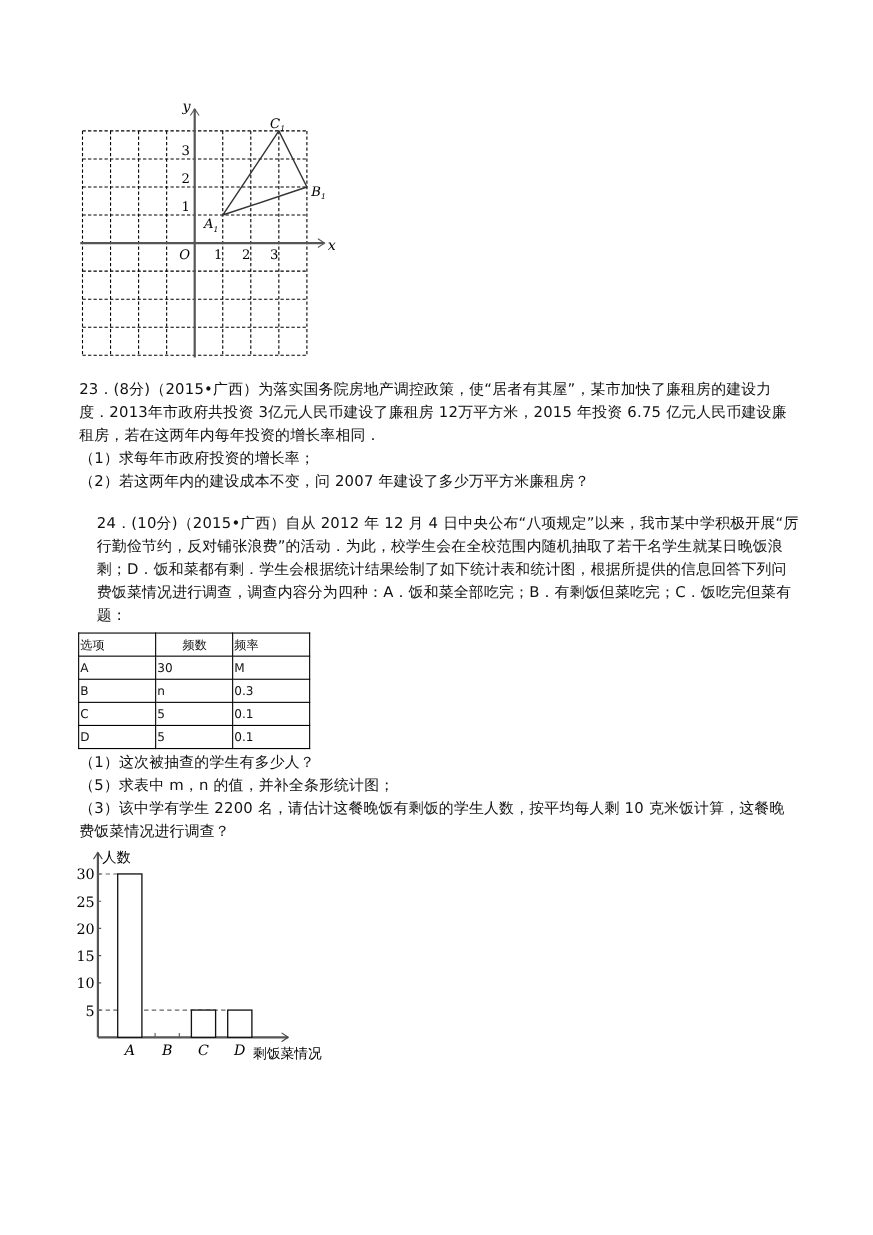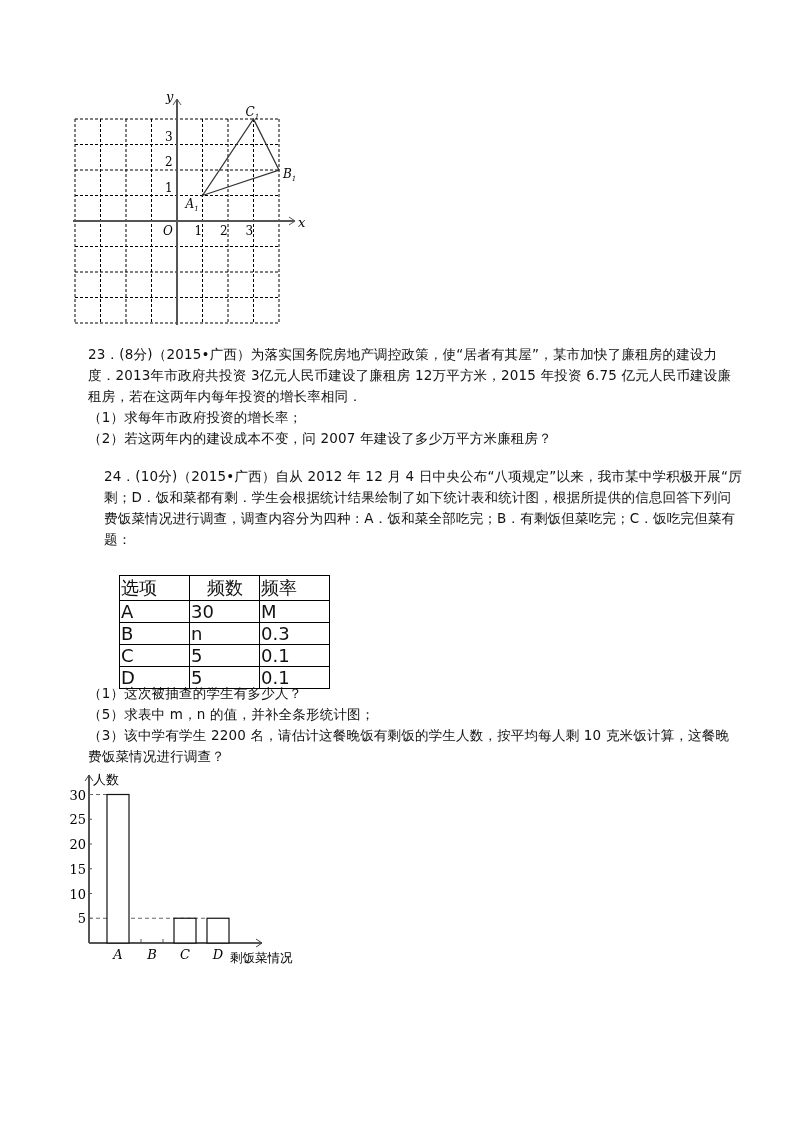--- a/index.html
+++ b/index.html
@@ -1,21 +1,21 @@
 <!DOCTYPE html>
 <html><head>
 <meta charset="utf-8">
 <style>
   html, body { margin:0; padding:0; background:#fff; }
   body { width:794px; height:1123px; position:relative; overflow:hidden;
          font-family:"DejaVu Sans", sans-serif; color:#111; }
   .abs { position:absolute; }
-  .para { position:absolute; left:88px; width:660px; font-size:13.5px; line-height:21px; letter-spacing:0.2px; }
+  .para { position:absolute; left:72px; width:660px; font-size:13.5px; line-height:21px; letter-spacing:0.2px; }
   .para p { margin:0; white-space:nowrap; }
-  table.stat { position:absolute; left:71px; top:575px; border-collapse:collapse; font-size:18px;margin-left:48px; }
+  table.stat { position:absolute; left:71px; top:575px; border-collapse:collapse; font-size:11px; }
   table.stat td { border:1px solid #000; height:20px; padding:0 0 0 1px; vertical-align:middle; }
   table.stat td.c0 { width:68px; } table.stat td.c1 { width:68px;text-align:center; } table.stat td.c2 { width:68px; }
   svg text { font-family:"DejaVu Serif", serif; }
 </style>
 </head>
 <body>
 
 <svg class="abs" style="left:60px;top:90px;" width="260" height="240" viewBox="60 90 260 240">
   <g id="grid">
       <line x1="75" y1="119" x2="75" y2="323" stroke="#000" stroke-width="1" stroke-dasharray="3,2"></line>
@@ -61,20 +61,21 @@
 <div class="para" style="top:344px;">
   <p>23．(8分)（2015•广西）为落实国务院房地产调控政策，使“居者有其屋”，某市加快了廉租房的建设力</p>
   <p>度．2013年市政府共投资 3亿元人民币建设了廉租房 12万平方米，2015 年投资 6.75 亿元人民币建设廉</p>
   <p>租房，若在这两年内每年投资的增长率相同．</p>
   <p>（1）求每年市政府投资的增长率；</p>
   <p>（2）若这两年内的建设成本不变，问 2007 年建设了多少万平方米廉租房？</p>
 </div>
 
 <div class="para" style="top:466px;margin-left:16px;">
   <p>24．(10分)（2015•广西）自从 2012 年 12 月 4 日中央公布“八项规定”以来，我市某中学积极开展“厉</p>
+  <p>行勤俭节约，反对铺张浪费”的活动．为此，校学生会在全校范围内随机抽取了若干名学生就某日晚饭浪</p>
   <p>剩；D．饭和菜都有剩．学生会根据统计结果绘制了如下统计表和统计图，根据所提供的信息回答下列问</p>
   <p>费饭菜情况进行调查，调查内容分为四种：A．饭和菜全部吃完；B．有剩饭但菜吃完；C．饭吃完但菜有</p>
   <p>题：</p>
 </div>
 
 <table class="stat">
   <tbody>
       <tr>
     <td class="c0">选项</td>
     <td class="c1">频数</td>

